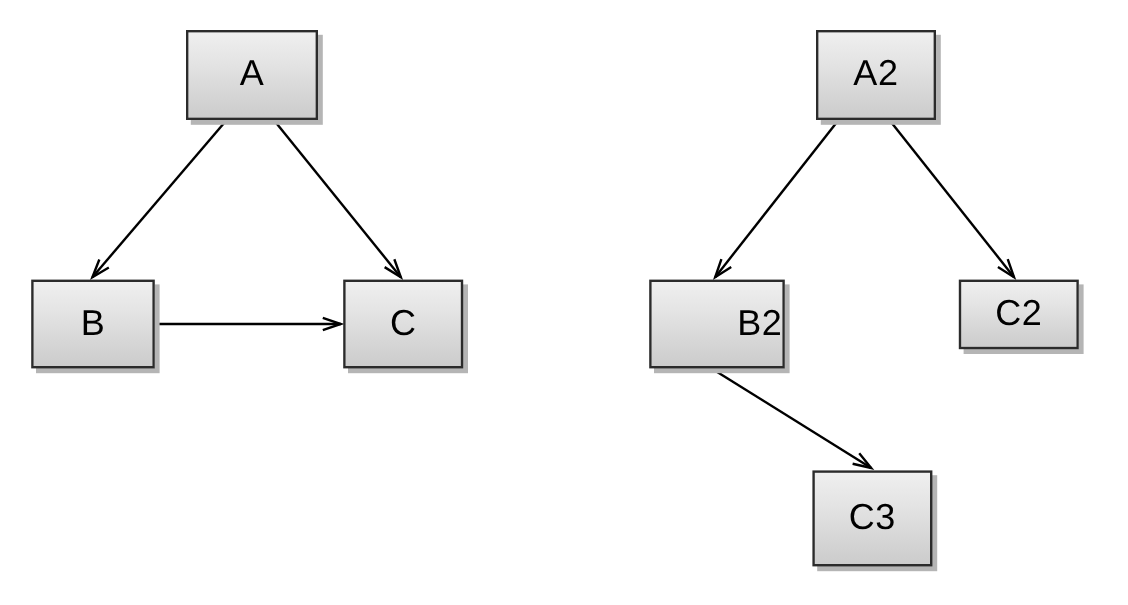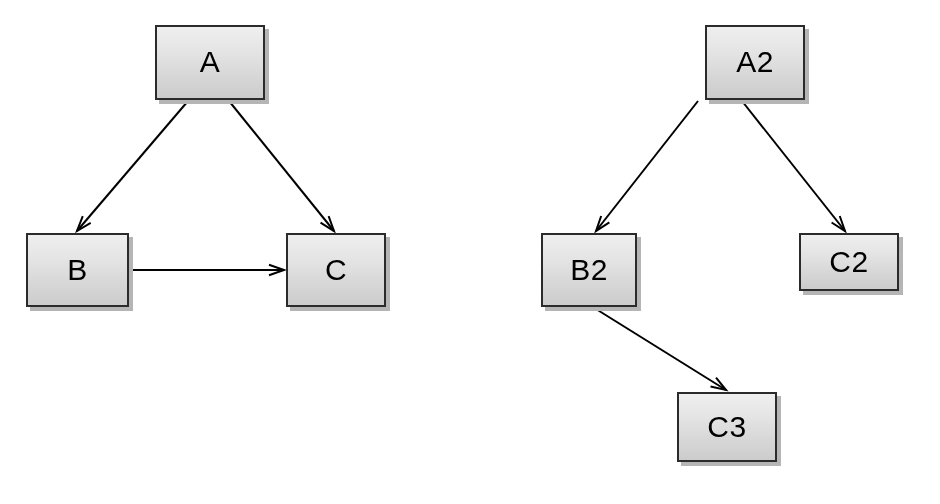--- a/index.html
+++ b/index.html
@@ -81,27 +81,27 @@
   <div id="node-layer">
       <div class="node" style="left: 155px; top: 25px; width: 110px; height: 75px;">
         <span class="node-label">A</span>
       </div>
       <div class="node" style="left: 26px; top: 233px; width: 103px; height: 74px;">
         <span class="node-label">B</span>
       </div>
       <div class="node" style="left: 286px; top: 233px; width: 100px; height: 74px;">
         <span class="node-label">C</span>
       </div>
-      <div class="node" style="left: 705px; top: 25px; width: 100px; height: 75px;">
+      <div class="node" style="left: 680px; top: 25px; width: 100px; height: 75px;">
         <span class="node-label">A2</span>
       </div>
-      <div class="node" style="left: 541px; top: 233px; width: 96px; height: 74px;">
+      <div class="node" style="left: 541px; top: 233px; width: 113px; height: 74px; justify-content: flex-end;">
         <span class="node-label">B2</span>
       </div>
       <div class="node" style="left: 799px; top: 233px; width: 100px; height: 58px;">
         <span class="node-label">C2</span>
       </div>
-      <div class="node" style="left: 677px; top: 392px; width: 100px; height: 70px;">
+      <div class="node" style="left: 677px; top: 392px; width: 100px; height: 80px;">
         <span class="node-label">C3</span>
       </div>
     </div>
 
 </div>
 
 </body></html>

